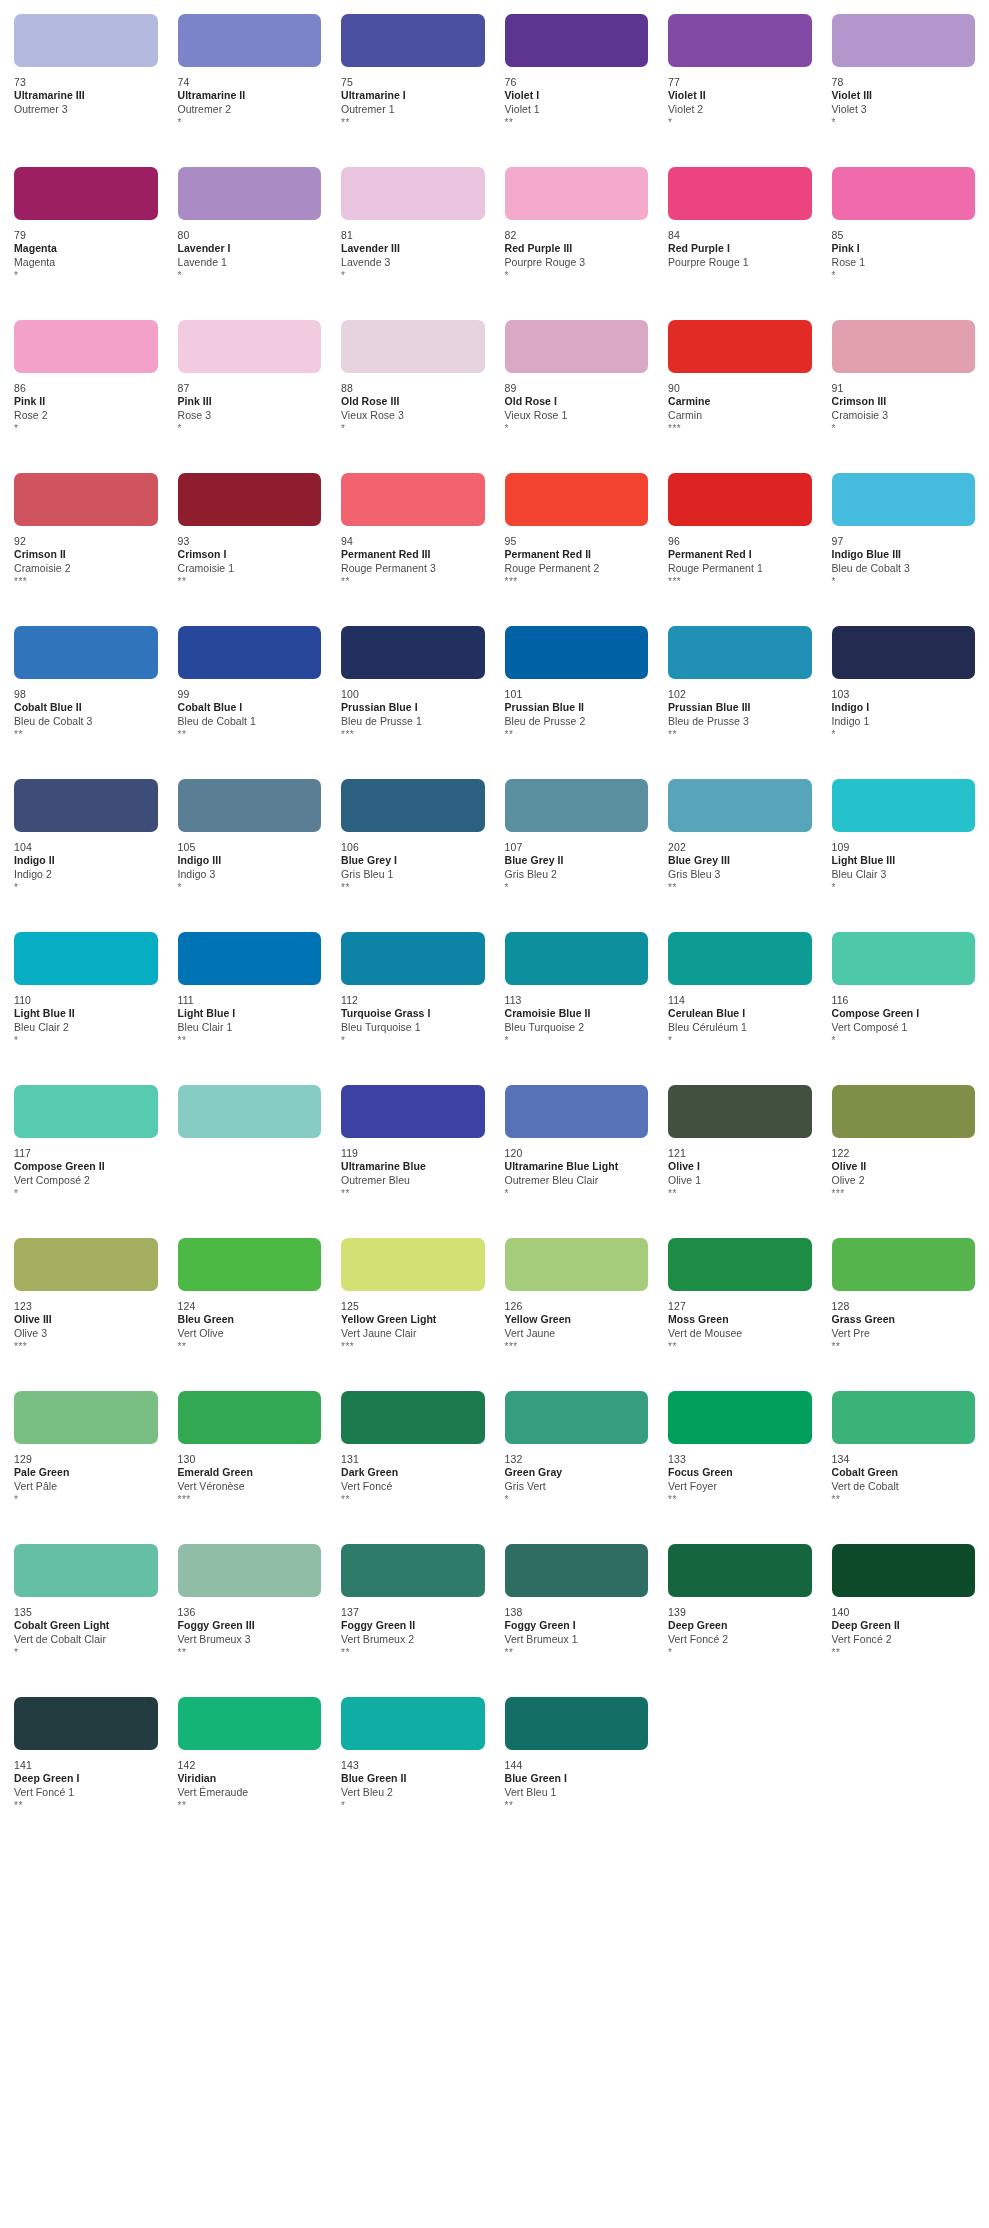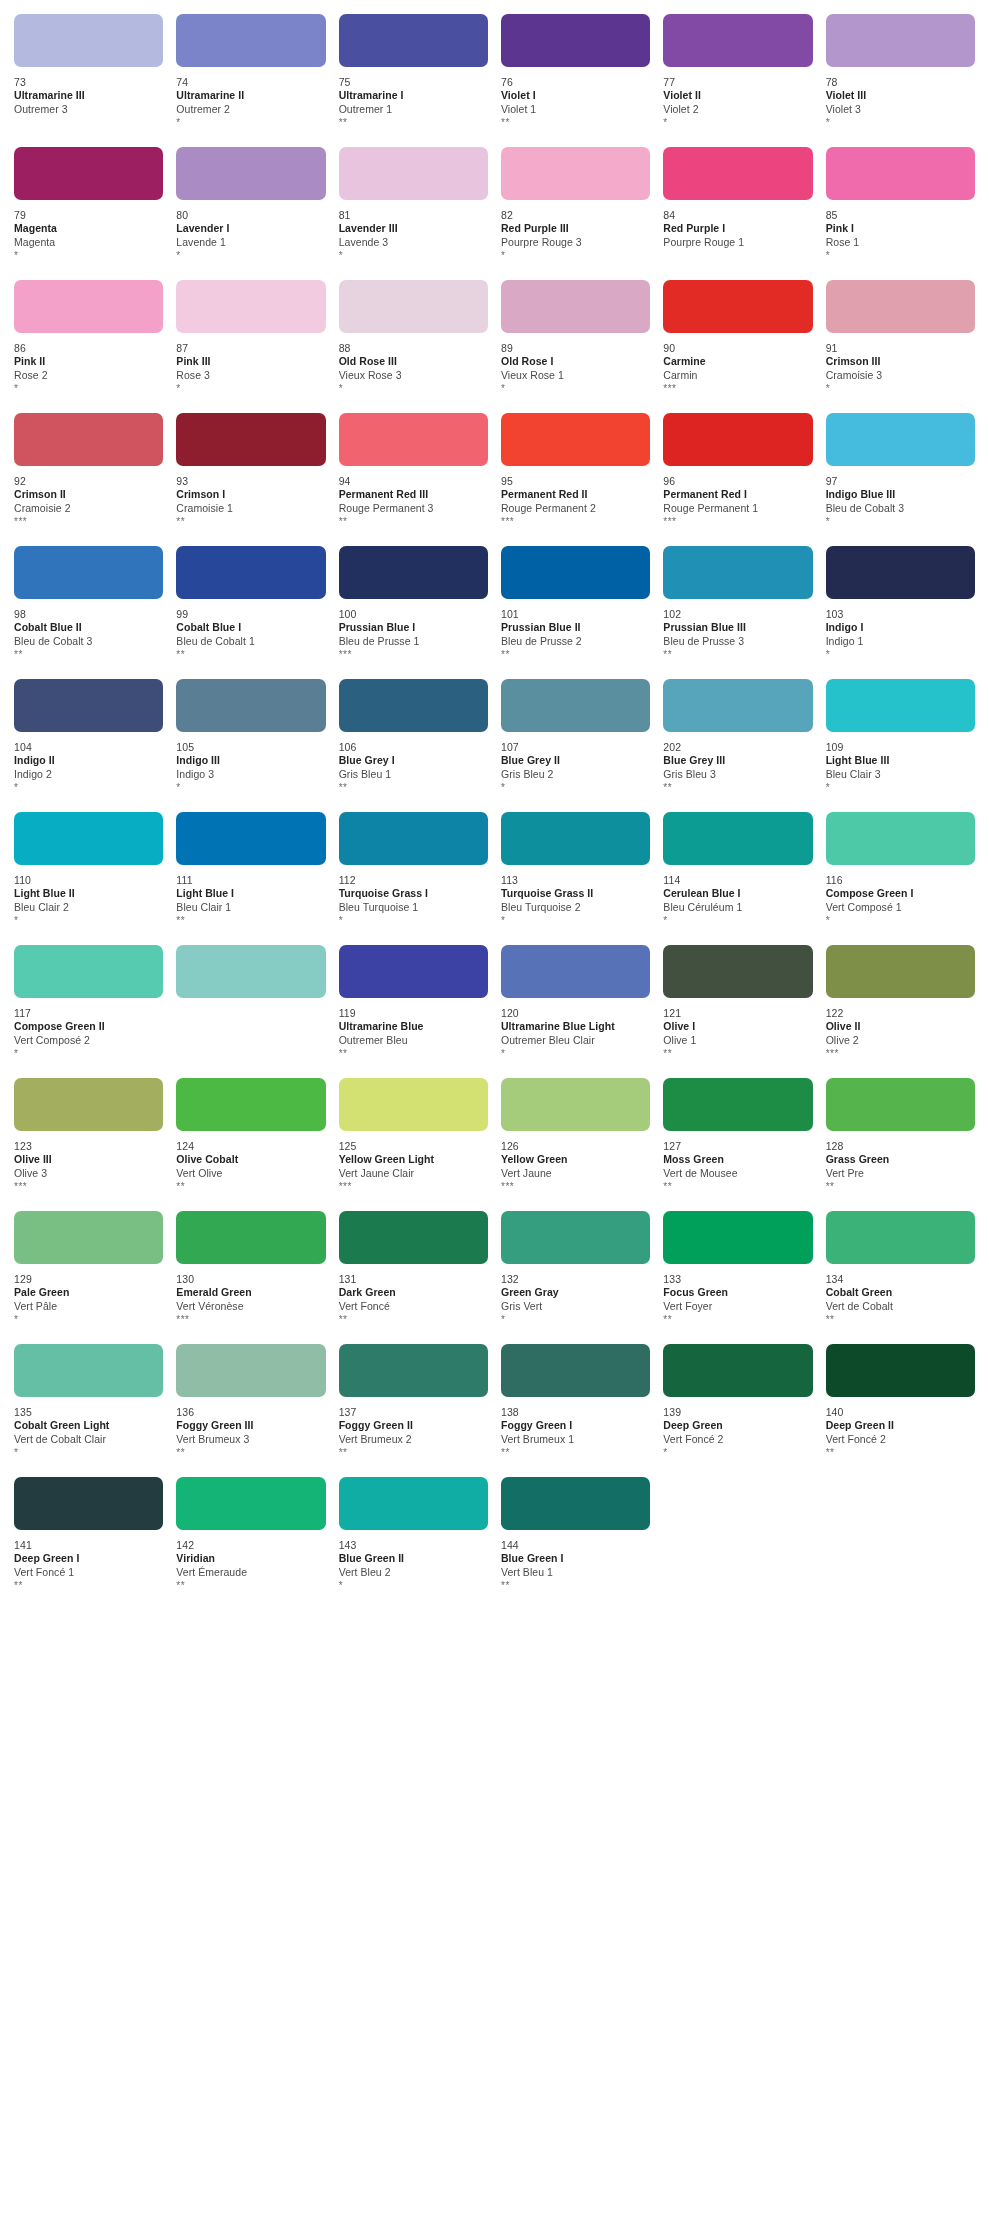--- a/index.html
+++ b/index.html
@@ -9,20 +9,21 @@
     font-family: "Liberation Sans", sans-serif;
   }
   body {
     padding: 14px 14px 0 14px;
   }
   .swatch-grid {
     display: grid;
     grid-template-columns: repeat(6, 1fr);
     column-gap: 13px;
     row-gap: 0px;
+    gap: 20px;
   }
   .swatch-cell {
     display: block;
     padding-bottom: 18px;
   }
   .swatch-chip {
     width: 100%;
     height: 53px;
     border-radius: 7px;
     display: block;
@@ -418,21 +419,21 @@
         <span class="sw-index">112</span>
         <span class="sw-name-en">Turquoise Grass I</span>
         <span class="sw-name-fr">Bleu Turquoise 1</span>
         <span class="sw-stars">*</span>
       </div>
     </div>
     <div class="swatch-cell">
       <span class="swatch-chip" style="background: rgb(14, 143, 158);"></span>
       <div class="swatch-meta">
         <span class="sw-index">113</span>
-        <span class="sw-name-en">Turquoise Grass II</span>
+        <span class="sw-name-en">Cramoisie Blue II</span>
         <span class="sw-name-fr">Bleu Turquoise 2</span>
         <span class="sw-stars">*</span>
       </div>
     </div>
     <div class="swatch-cell">
       <span class="swatch-chip" style="background: rgb(13, 156, 147);"></span>
       <div class="swatch-meta">
         <span class="sw-index">114</span>
         <span class="sw-name-en">Cerulean Blue I</span>
         <span class="sw-name-fr">Bleu Céruléum 1</span>
@@ -502,21 +503,21 @@
         <span class="sw-index">123</span>
         <span class="sw-name-en">Olive III</span>
         <span class="sw-name-fr">Olive 3</span>
         <span class="sw-stars">***</span>
       </div>
     </div>
     <div class="swatch-cell">
       <span class="swatch-chip" style="background: rgb(76, 185, 68);"></span>
       <div class="swatch-meta">
         <span class="sw-index">124</span>
-        <span class="sw-name-en">Olive Cobalt</span>
+        <span class="sw-name-en">Bleu Green</span>
         <span class="sw-name-fr">Vert Olive</span>
         <span class="sw-stars">**</span>
       </div>
     </div>
     <div class="swatch-cell">
       <span class="swatch-chip" style="background: rgb(211, 225, 115);"></span>
       <div class="swatch-meta">
         <span class="sw-index">125</span>
         <span class="sw-name-en">Yellow Green Light</span>
         <span class="sw-name-fr">Vert Jaune Clair</span>

